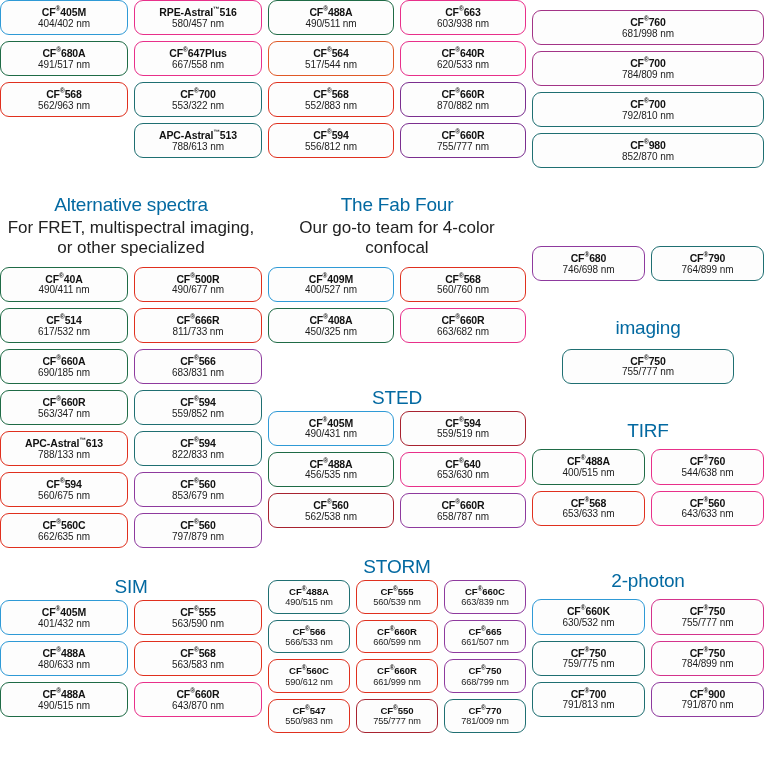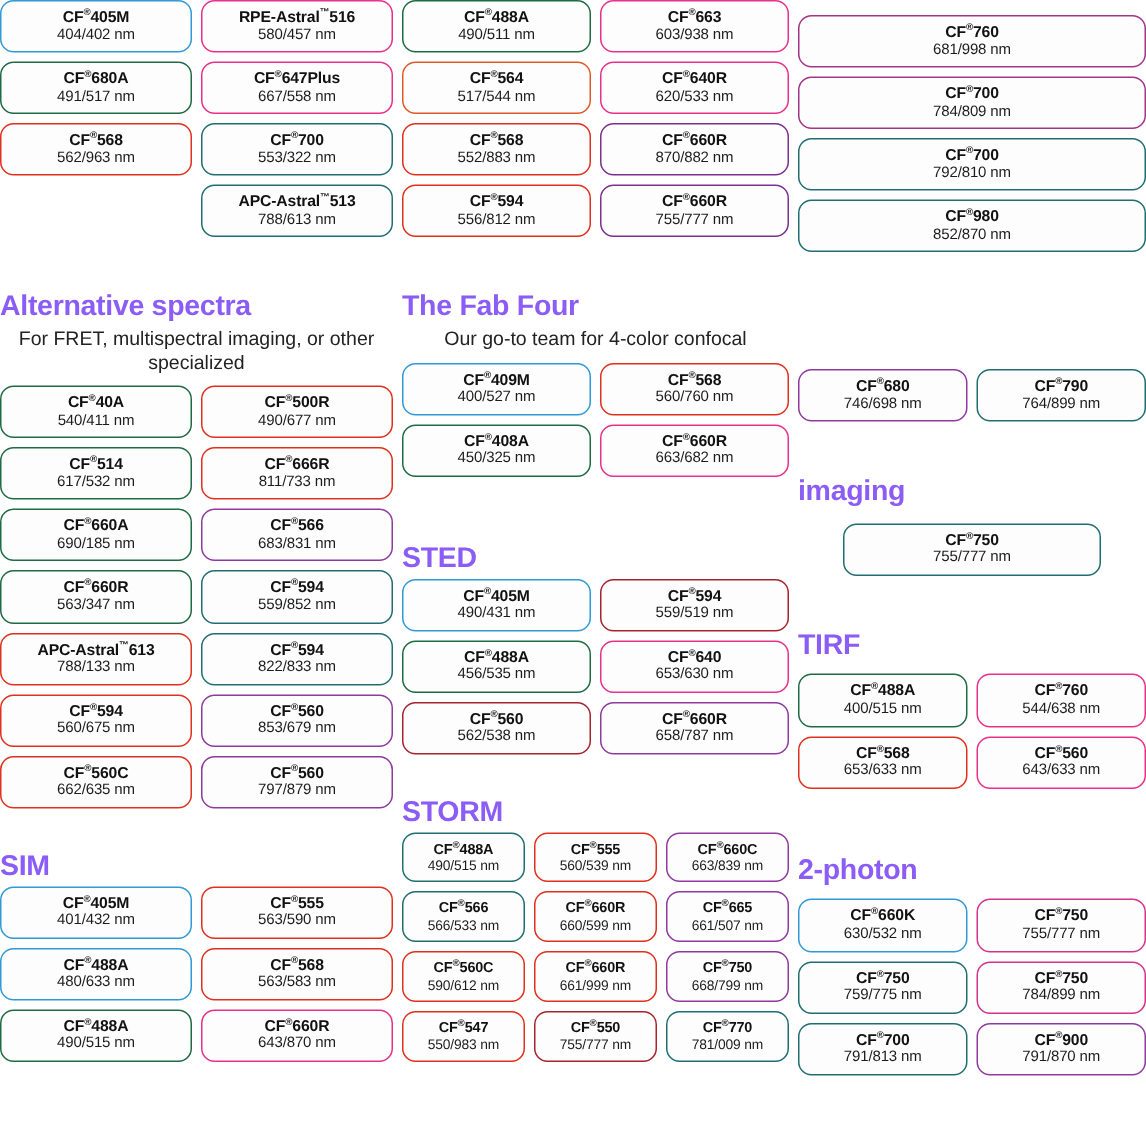--- a/index.html
+++ b/index.html
@@ -15,32 +15,32 @@
 
   
   .col{position:absolute;top:0;}
   .col-left{left:0;width:262px;}
   .col-mid{left:268px;width:258px;}
   .col-right{left:532px;width:232px;}
 
   
   .section{margin:0 0 10px 0;}
   .sect-title{
-    text-align:left;
+    text-align:center;
     font-size:19px;
-    font-weight:bold;
+    font-weight:normal;
     letter-spacing:-.2px;
-    color:#8b5cf6;
+    color:#0369a1;
     margin:0 0 2px 0;
     line-height:1.15;
   }
   .sect-title.two-line{line-height:1.12;}
   .sect-sub{
     text-align:center;
-    font-size:13px;
+    font-size:17px;
     color:#222;
     margin:0 0 8px 0;
     line-height:1.2;
   }
 
   
   .grid{display:flex;flex-wrap:wrap;gap:6px 6px;}
   .grid.c2 .pill{width:calc(50% - 3px);}
   .grid.c3 .pill{width:calc(33.333% - 4px);}
   .grid.c1 .pill{width:100%;}
@@ -135,21 +135,21 @@
     </div>
 
     <div class="spacer-lg"></div>
 
     <div class="section">
       <div class="sect-title">Alternative spectra</div>
       <div class="sect-sub">For FRET, multispectral imaging, or other specialized</div>
       <div class="grid c2">
           <div class="pill k-green">
             <div class="nm">CF<sup>®</sup>40A</div>
-            <div class="ex">540/411 nm</div>
+            <div class="ex">490/411 nm</div>
           </div>
           <div class="pill k-red">
             <div class="nm">CF<sup>®</sup>500R</div>
             <div class="ex">490/677 nm</div>
           </div>
           <div class="pill k-green">
             <div class="nm">CF<sup>®</sup>514</div>
             <div class="ex">617/532 nm</div>
           </div>
           <div class="pill k-red">

